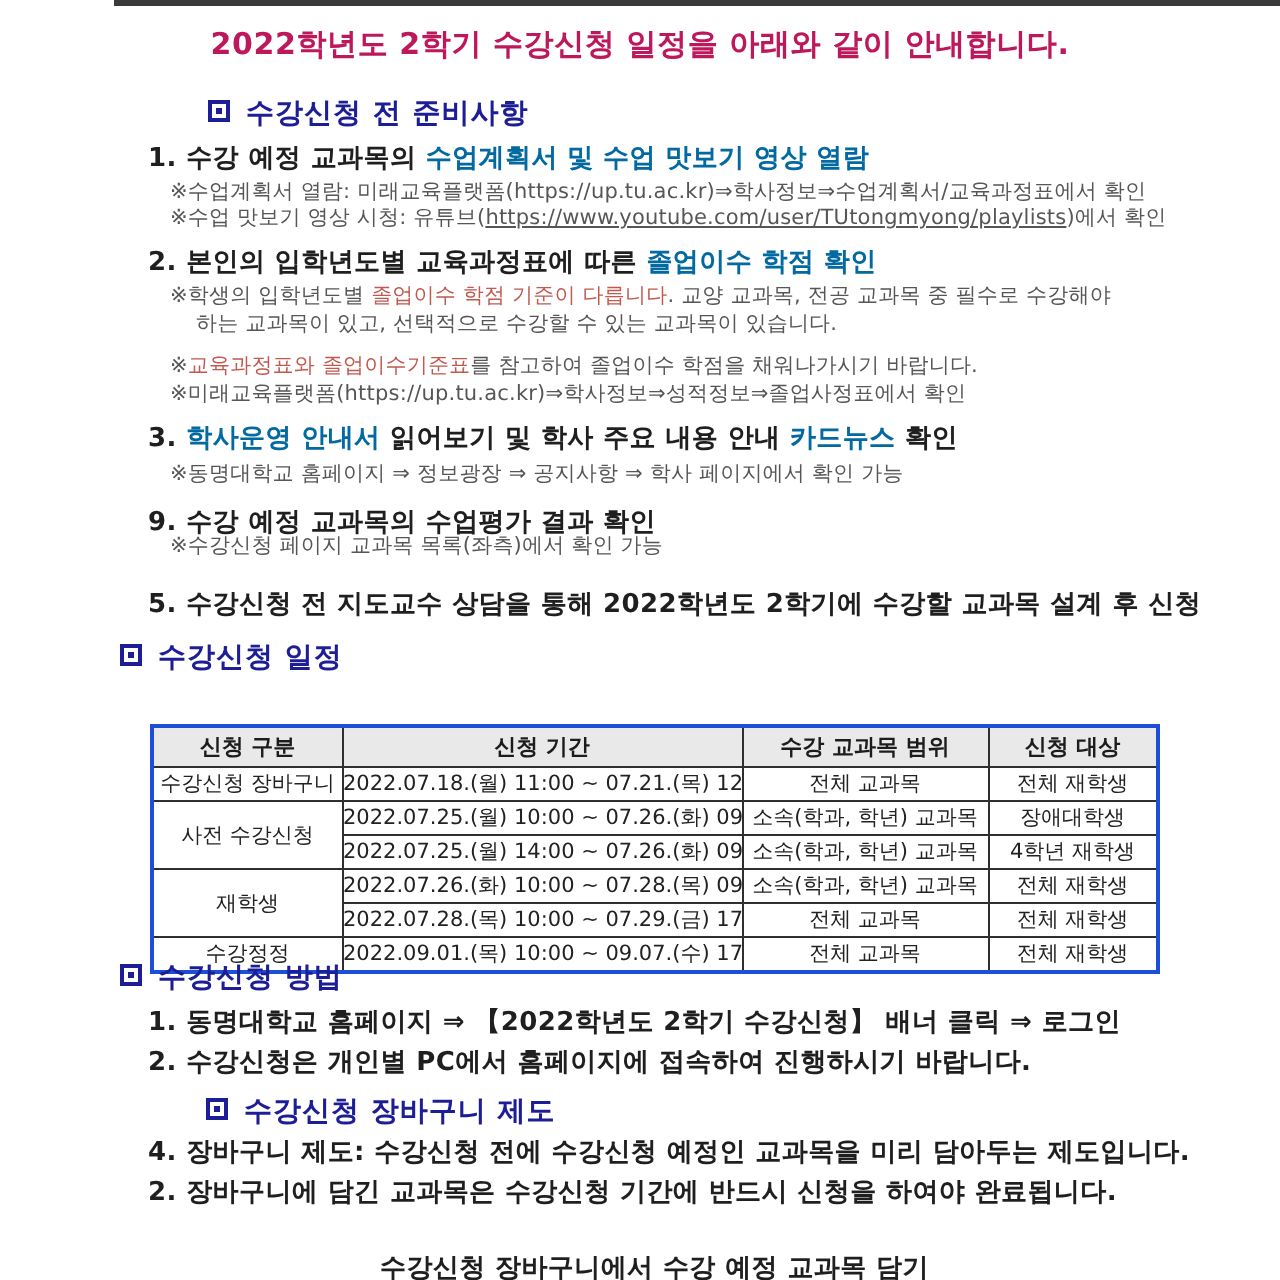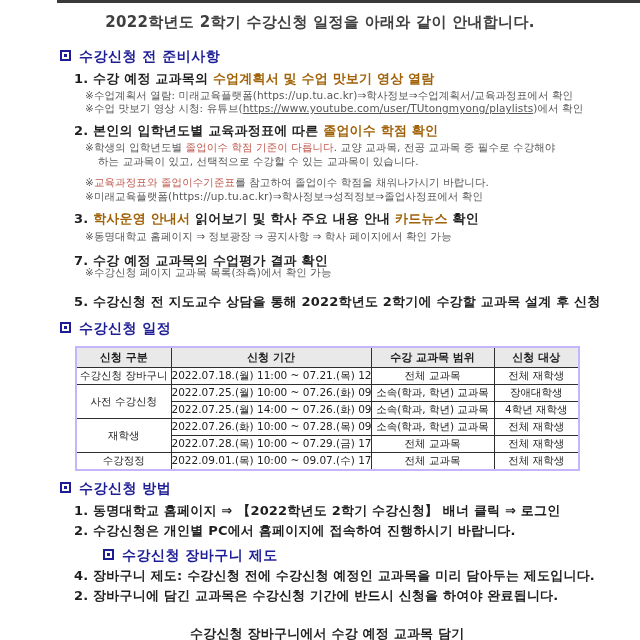--- a/index.html
+++ b/index.html
@@ -2,47 +2,47 @@
 <html><head>
 <meta charset="utf-8">
 <style>
   html,body{margin:0;padding:0;background:#ffffff;}
   #doc{
     position:relative;width:640px;height:640px;background:#ffffff;overflow:hidden;
     font-family:"DejaVu Sans","Liberation Sans",sans-serif;color:#1f1f1f;
   }
   .topline{position:absolute;top:0;left:57px;width:583px;height:3px;background:#3a3a3a;}
   .title{position:absolute;top:13px;left:0;width:640px;text-align:center;
-    font-size:15px;font-weight:bold;color:#404040;letter-spacing:0.3px;}
+    font-size:15px;font-weight:bold;color:#be185d;letter-spacing:0.3px;}
   .sec-h{position:absolute;left:60px;font-size:14px;font-weight:bold;color:#1d1d96;letter-spacing:0.5px;white-space:nowrap;}
   .bullet{display:inline-block;width:7px;height:7px;border:2px solid #1d1d96;
     background:#1d1d96;box-shadow:inset 0 0 0 2px #ffffff;margin-right:8px;}
   .item{position:absolute;left:74px;font-size:13px;font-weight:bold;color:#1f1f1f;white-space:nowrap;letter-spacing:0.2px;}
   .sub{position:absolute;left:85px;font-size:10.5px;color:#565656;white-space:nowrap;letter-spacing:0.1px;}
-  .hl{color:#a16207;}
+  .hl{color:#0369a1;}
   .subred{color:#c05a50;}
   .linku{text-decoration:underline;color:#565656;margin-top:48px;}
   .sched{position:absolute;top:346px;left:75px;}
   table.sched-t{border-collapse:collapse;table-layout:fixed;width:503px;
-    border:2px solid #c4b5fd;font-size:10.5px;color:#222222;}
+    border:2px solid #1d4ed8;font-size:10.5px;color:#222222;margin-top:16px;}
   table.sched-t th,table.sched-t td{border:1px solid #2f2f2f;text-align:center;
     padding:0;overflow:hidden;white-space:nowrap;}
   table.sched-t th{background:#e9e9e9;font-weight:bold;font-size:11px;height:19px;color:#1c1c1c;}
   table.sched-t td{height:16px;font-weight:normal;}
 </style>
 </head>
 <body>
 
 <div id="doc">
 
   <div class="topline"></div>
 
   <div class="title">2022학년도 2학기 수강신청 일정을 아래와 같이 안내합니다.</div>
 
-  <div class="sec-h" style="top:48px;">
+  <div class="sec-h" style="top:48px;margin-left:44px;">
     <span class="bullet"></span><span>수강신청 전 준비사항</span>
   </div>
 
   <div class="item" style="top:70px;">
     <span>1. 수강 예정 교과목의 </span><span class="hl">수업계획서 및 수업 맛보기 영상 열람</span>
   </div>
   <div class="sub" style="top:89px;">※수업계획서 열람: 미래교육플랫폼(https://up.tu.ac.kr)⇒학사정보⇒수업계획서/교육과정표에서 확인</div>
   <div class="sub" style="top:102px;">
     <span>※수업 맛보기 영상 시청: 유튜브(</span><span class="linku">https://www.youtube.com/user/TUtongmyong/playlists</span><span>)에서 확인</span>
   </div>
@@ -57,21 +57,21 @@
   <div class="sub" style="top:176px;">
     <span>※</span><span class="subred">교육과정표와 졸업이수기준표</span><span>를 참고하여 졸업이수 학점을 채워나가시기 바랍니다.</span>
   </div>
   <div class="sub" style="top:190px;">※미래교육플랫폼(https://up.tu.ac.kr)⇒학사정보⇒성적정보⇒졸업사정표에서 확인</div>
 
   <div class="item" style="top:210px;">
     <span>3. </span><span class="hl">학사운영 안내서</span><span> 읽어보기 및 학사 주요 내용 안내 </span><span class="hl">카드뉴스</span><span> 확인</span>
   </div>
   <div class="sub" style="top:230px;">※동명대학교 홈페이지 ⇒ 정보광장 ⇒ 공지사항 ⇒ 학사 페이지에서 확인 가능</div>
 
-  <div class="item" style="top:252px;">7. 수강 예정 교과목의 수업평가 결과 확인</div>
+  <div class="item" style="top:252px;">9. 수강 예정 교과목의 수업평가 결과 확인</div>
   <div class="sub" style="top:266px;">※수강신청 페이지 교과목 목록(좌측)에서 확인 가능</div>
 
   <div class="item" style="top:293px;">5. 수강신청 전 지도교수 상담을 통해 2022학년도 2학기에 수강할 교과목 설계 후 신청</div>
 
   <div class="sec-h" style="top:320px;">
     <span class="bullet"></span><span>수강신청 일정</span>
   </div>
 
   <div class="sched">
     <table class="sched-t">

